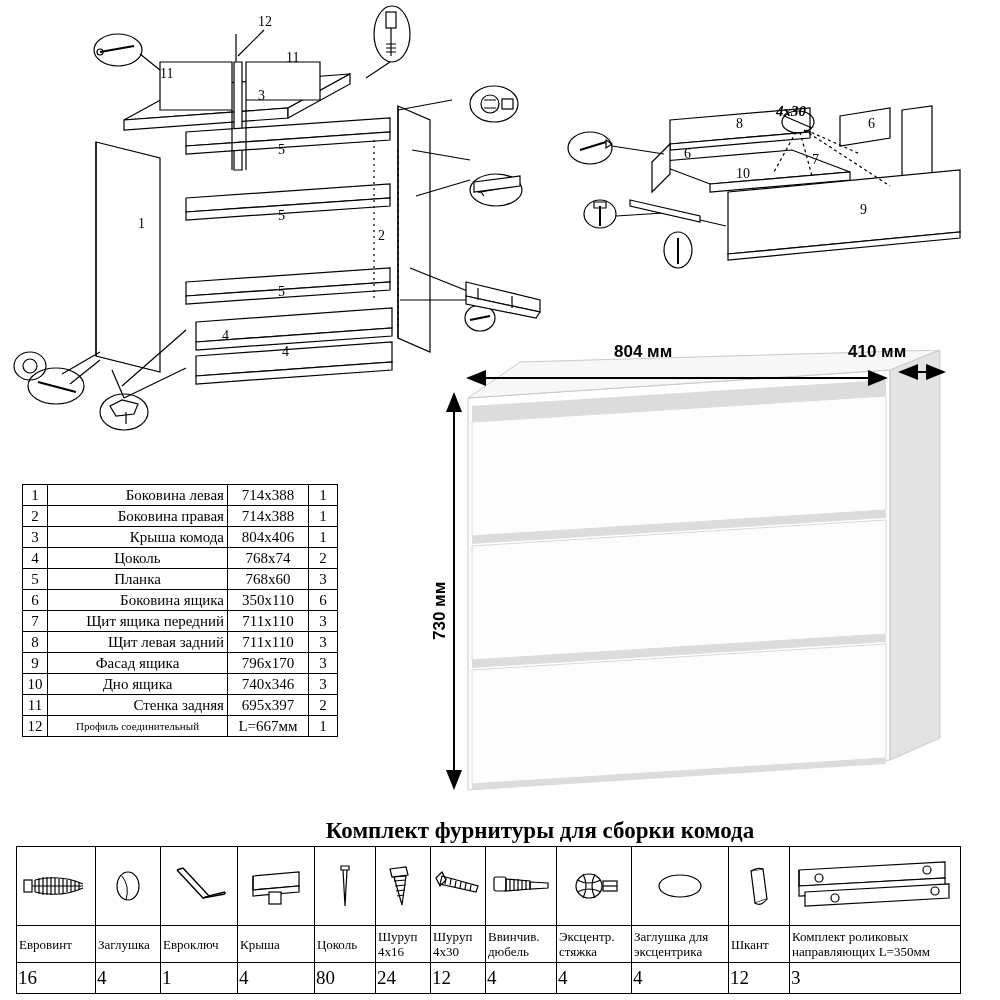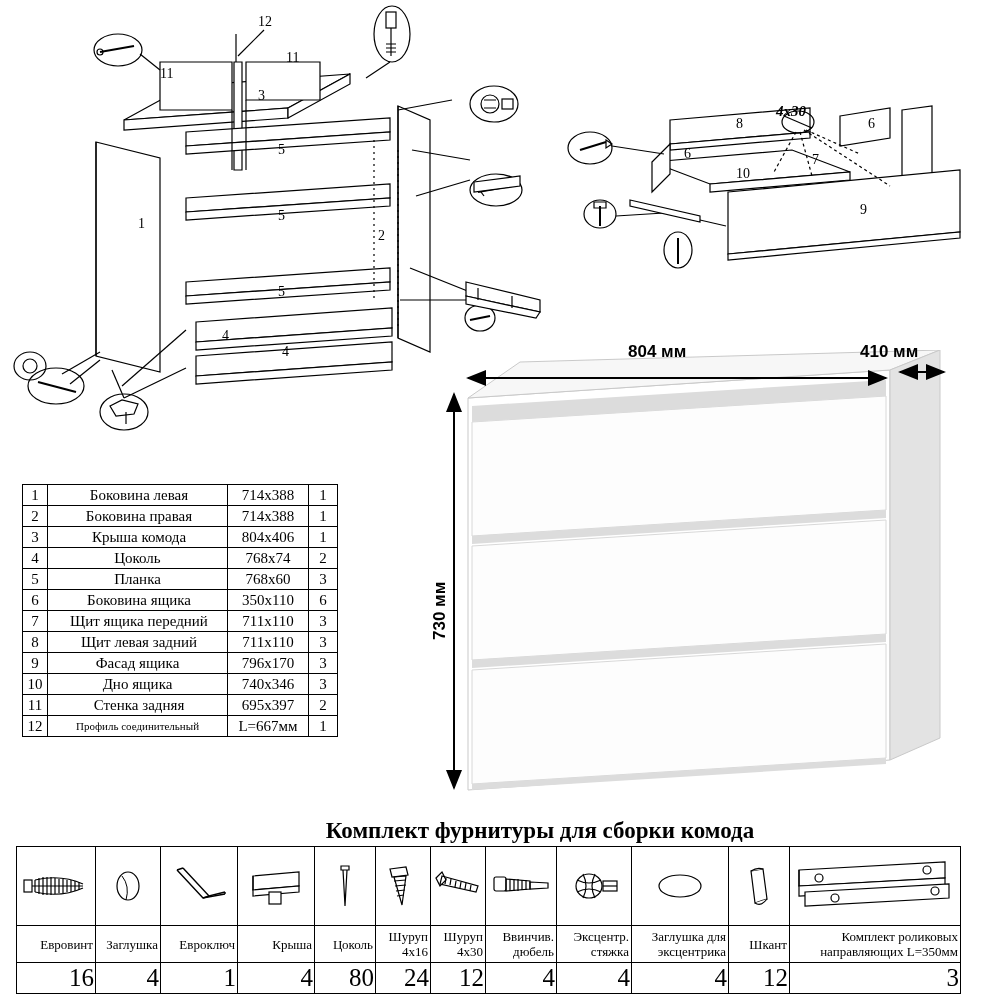--- a/index.html
+++ b/index.html
@@ -16,36 +16,36 @@
     font-family:"Liberation Serif", serif;font-size:15px;
   }
   #parts-table td{
     border:1px solid #000;height:20px;padding:0 3px;text-align:center;
     line-height:20px;white-space:nowrap;
   }
   #parts-table td.num{width:18px;}
   #parts-table td.name{width:170px;}
   #parts-table td.dim{width:74px;}
   #parts-table td.qty{width:22px;}
-  #parts-table td.name-left{text-align:center;padding-left:6px;}
+  #parts-table td.name-left{text-align:right;padding-left:6px;}
   #parts-table td.small{font-size:11px;}
 
   
   #hw-title{
     position:absolute;left:0;top:818px;width:1000px;text-align:center;
     font-size:23px;font-weight:bold;font-family:"Liberation Serif", serif;margin-left:40px;
   }
   #hw-table{
     position:absolute;left:16px;top:846px;border-collapse:collapse;
     font-family:"Liberation Serif", serif;
   }
-  #hw-table td{border:1px solid #000;text-align:right;vertical-align:middle;}
+  #hw-table td{border:1px solid #000;text-align:left;vertical-align:middle;}
   #hw-table tr.icons td{height:78px;padding:0;}
   #hw-table tr.labels td{height:34px;font-size:13px;line-height:15px;padding:1px 2px;}
-  #hw-table tr.counts td{height:28px;font-size:25px;}
+  #hw-table tr.counts td{height:28px;font-size:19px;}
 
   .hw-ico{display:block;margin:0 auto;}
 
   
   .dim-label{font-family:"Liberation Sans", sans-serif;font-weight:bold;font-size:17px;}
   .dim-vert{
     font-family:"Liberation Sans", sans-serif;font-weight:bold;font-size:17px;
     transform:rotate(-90deg);transform-origin:left top;white-space:nowrap;
   }
 </style>
@@ -260,22 +260,22 @@
       <polygon points="52,56 466,30 466,46 52,72"></polygon>
     </g>
   </g>
 
   <line x1="48" y1="28" x2="466" y2="28" stroke="#000" stroke-width="2" marker-start="url(#arS)" marker-end="url(#ar)"></line>
 
   <line x1="480" y1="22" x2="524" y2="22" stroke="#000" stroke-width="2" marker-start="url(#arS)" marker-end="url(#ar)"></line>
 
   <line x1="34" y1="44" x2="34" y2="438" stroke="#000" stroke-width="2" marker-start="url(#arS)" marker-end="url(#ar)"></line>
 </svg>
-<div class="abs dim-label" style="left:208px;top:-8px;">804 мм</div>
-<div class="abs dim-label" style="left:428px;top:-8px;margin-left:12px;">410 мм</div>
+<div class="abs dim-label" style="left:194px;top:-8px;">804 мм</div>
+<div class="abs dim-label" style="left:428px;top:-8px;">410 мм</div>
 <div class="abs dim-vert" style="left:10px;top:290px;">730 мм</div>
 </div>
 
 <table id="parts-table">
   <tbody>
     <tr>
       <td class="num">1</td>
       <td class="name name-left">Боковина левая</td>
       <td class="dim">714х388</td>
       <td class="qty">1</td>

